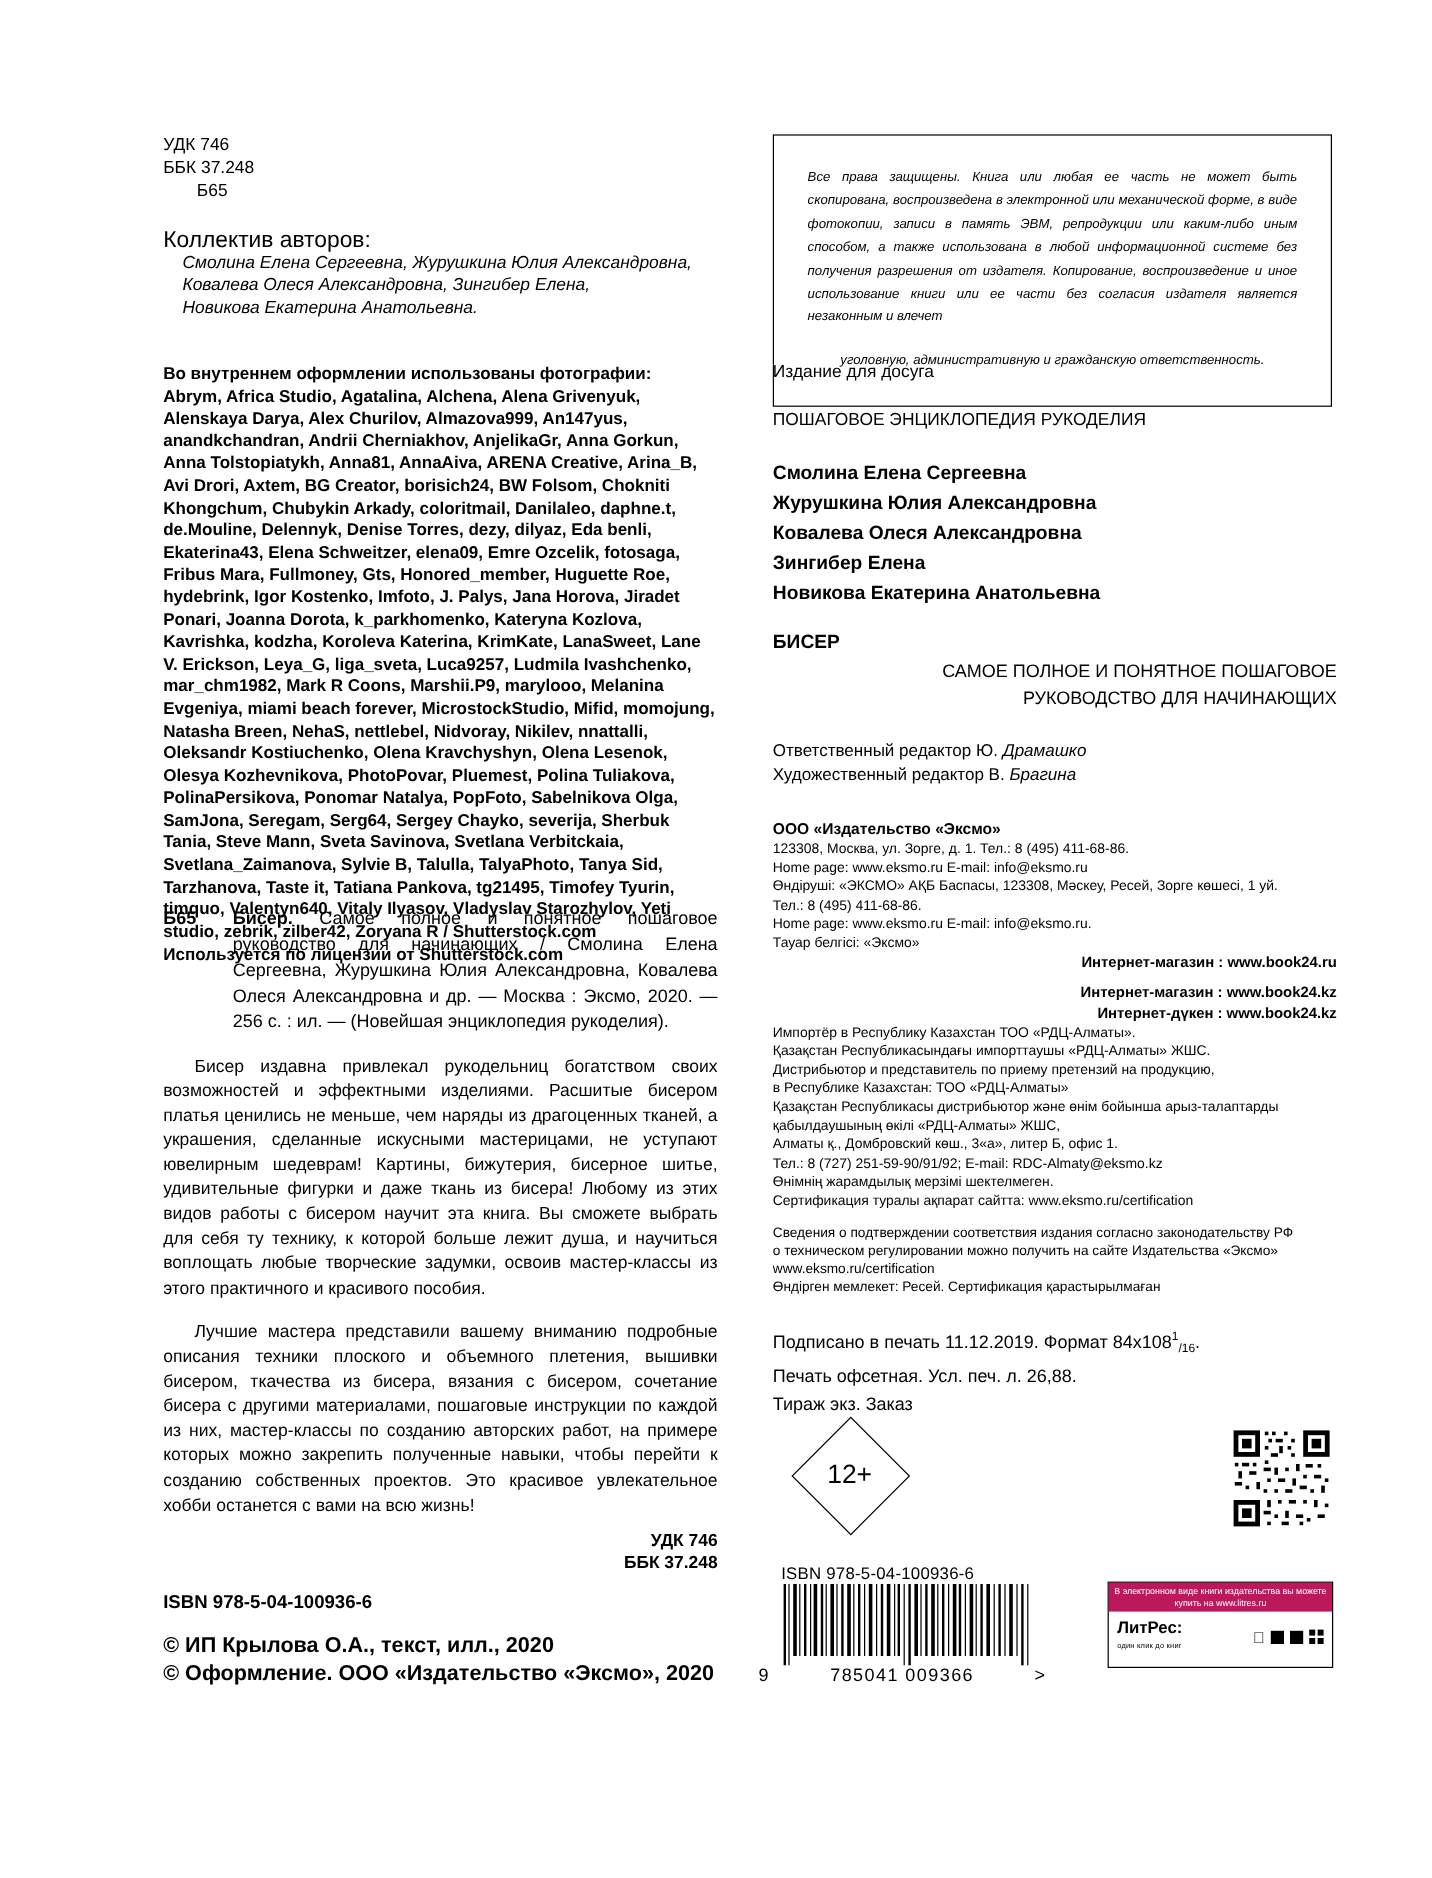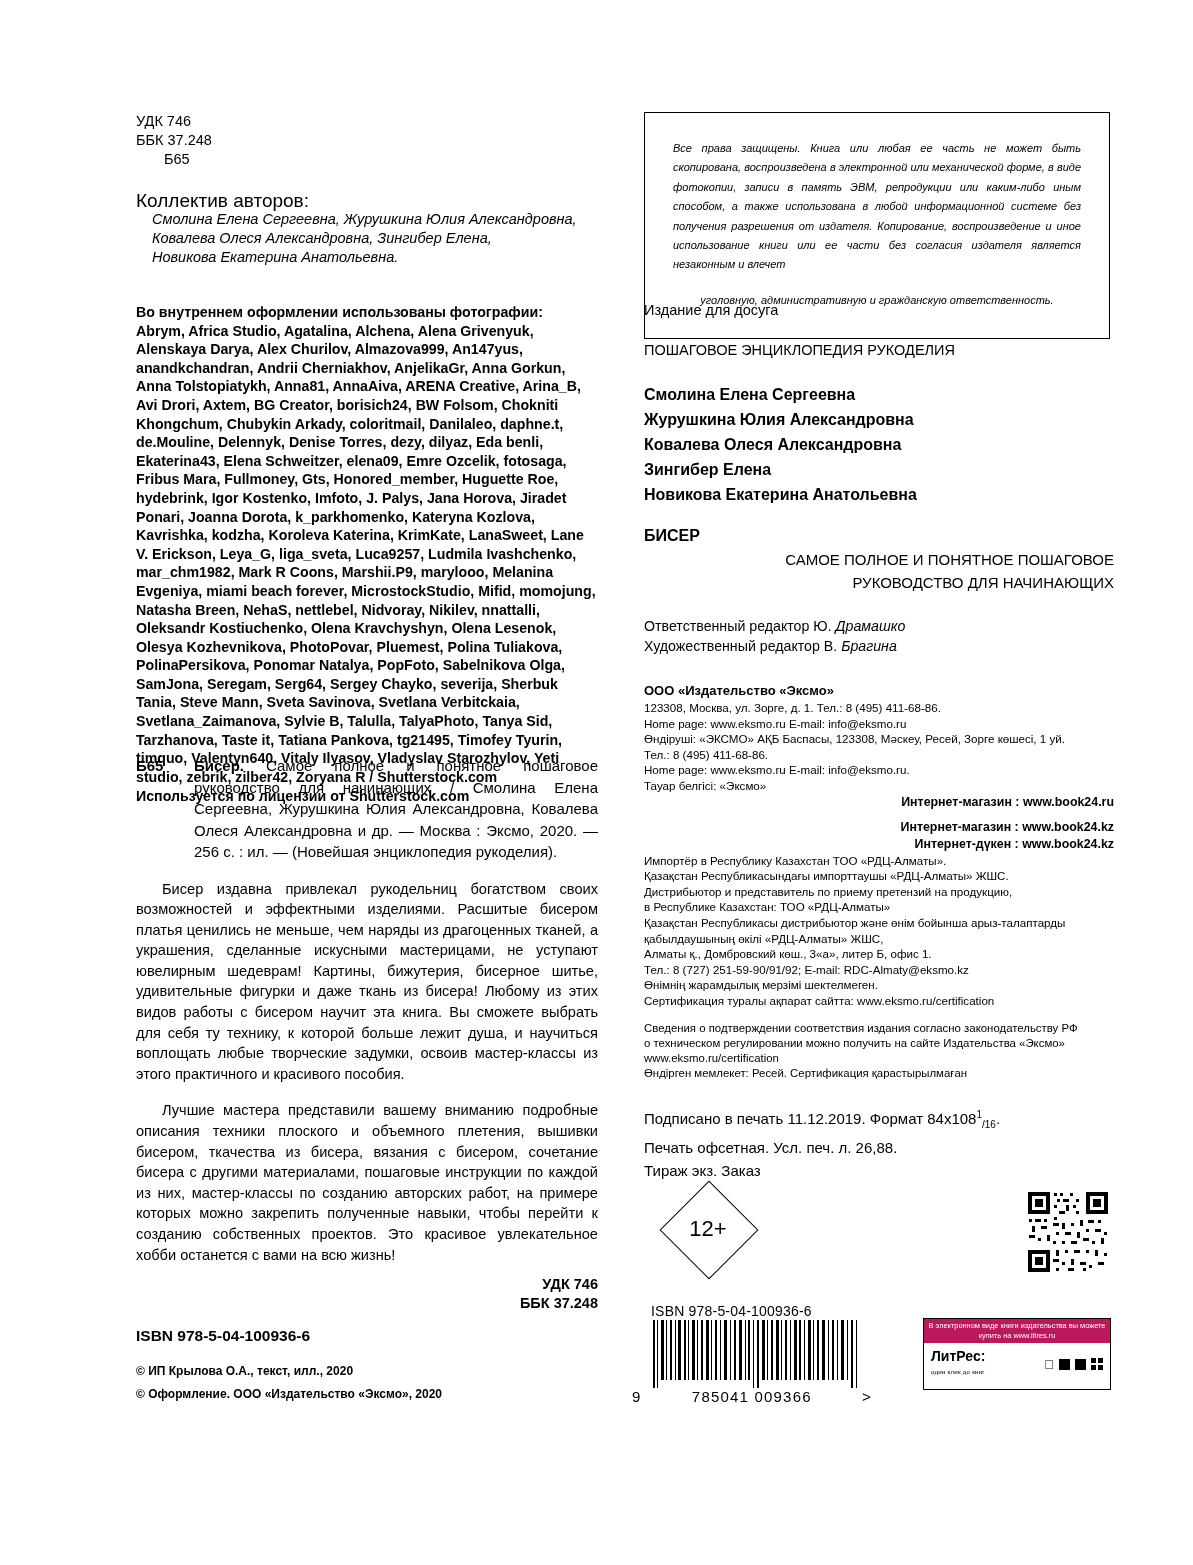--- a/index.html
+++ b/index.html
@@ -112,21 +112,21 @@
     top: 1323px;
     font-weight: bold;
     font-size: 15.5px;
     line-height: 26px;
   }
   .copyright {
     position: absolute;
     left: 136px;
     top: 1360px;
     font-weight: bold;
-    font-size: 12px;
+    font-size: 18px;
     line-height: 23px;
   }
 
   
   .rights-box {
     position: absolute;
     left: 644px;
     top: 112px;
     width: 466px;
     border: 1px solid #000;

